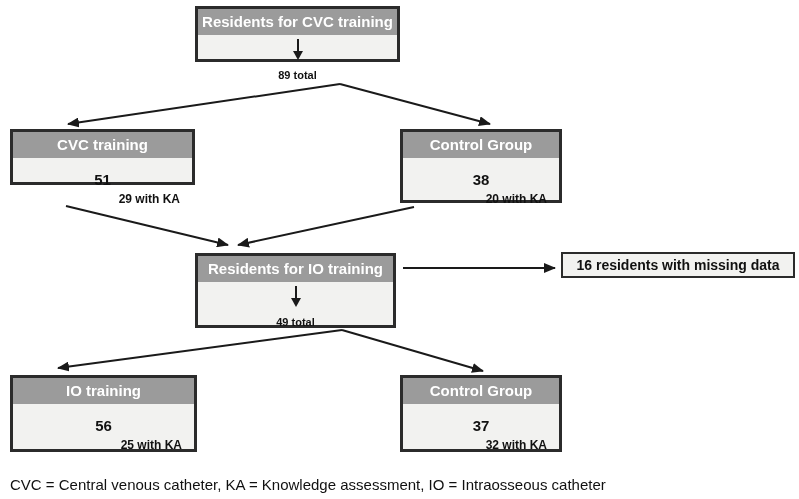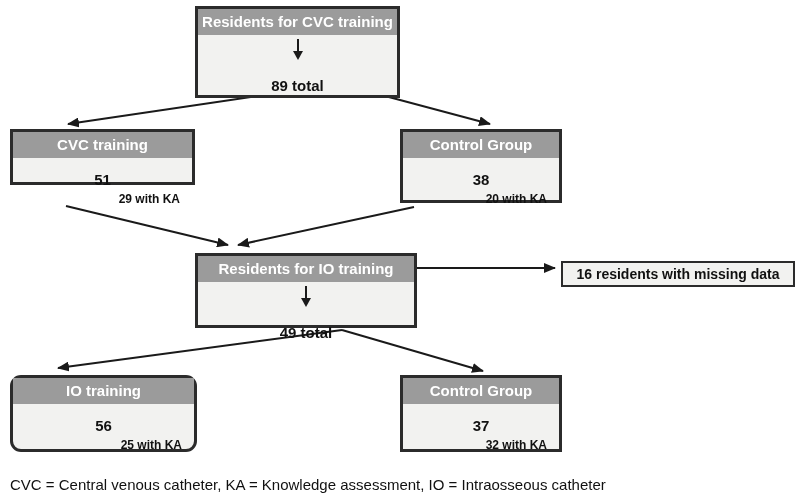--- a/index.html
+++ b/index.html
@@ -43,34 +43,33 @@
     height: 26px;
     text-align: center;
     white-space: nowrap;
     overflow: hidden;
   }
   .node-body { position: relative; }
   .node-body.totals { text-align: center; padding-top: 2px; }
   .down-arrow { display: block; margin: 1px auto 0 auto; }
   .down-arrow line { stroke: var(--arrow); stroke-width: 2; }
   .down-arrow polygon { fill: var(--arrow); }
-  .total-line { font-weight: bold; font-size: 15px; margin-top: 16px; }
+  .total-line { font-weight: bold; font-size: 11px; margin-top: 8px; }
   .count-line { font-weight: bold; font-size: 15px; text-align: center; margin-top: 13px; }
   .ka-line { font-weight: bold; font-size: 12px; text-align: right; padding-right: 12px; margin-top: 4px; }
   .note-box {
     position: absolute;
     box-sizing: border-box;
     border: 2px solid var(--border);
     background: var(--body-bg);
     font-weight: bold;
     font-size: 14px;
     text-align: center;
     line-height: 22px;
     white-space: nowrap;
-    margin-top: 9px;
   }
   .legend {
     position: absolute;
     left: 10px;
     top: 476px;
     font-size: 15px;
     color: var(--text);
     white-space: nowrap;
     text-align: right;
   }
@@ -88,21 +87,21 @@
     </defs>
     <line x1="340" y1="84" x2="68" y2="124" marker-end="url(#ah)"></line>
     <line x1="340" y1="84" x2="490" y2="124" marker-end="url(#ah)"></line>
     <line x1="66" y1="206" x2="228" y2="245" marker-end="url(#ah)"></line>
     <line x1="414" y1="207" x2="238" y2="245" marker-end="url(#ah)"></line>
     <line x1="403" y1="268" x2="555" y2="268" marker-end="url(#ah)"></line>
     <line x1="342" y1="330" x2="58" y2="368" marker-end="url(#ah)"></line>
     <line x1="342" y1="330" x2="483" y2="371" marker-end="url(#ah)"></line>
   </svg>
 
-  <div class="node" style="left:195px; top:6px; width:205px; height:92px;">
+  <div class="node" style="left:195px; top:6px; width:205px; height:56px;">
     <div class="node-header">Residents for CVC training</div>
     <div class="node-body totals">
       <svg class="down-arrow" width="14" height="23" viewBox="0 0 14 23">
         <line x1="7" y1="1" x2="7" y2="14"></line>
         <polygon points="2,13 12,13 7,22"></polygon>
       </svg>
       <div class="total-line">89 total</div>
     </div>
   </div>
 
@@ -115,34 +114,34 @@
   </div>
 
   <div class="node" style="left:400px; top:129px; width:162px; height:74px;">
     <div class="node-header">Control Group</div>
     <div class="node-body">
       <div class="count-line">38</div>
       <div class="ka-line">20 with KA</div>
     </div>
   </div>
 
-  <div class="node" style="left:195px; top:253px; width:222px; height:75px;">
+  <div class="node" style="left:195px; top:253px; width:201px; height:75px;">
     <div class="node-header">Residents for IO training</div>
     <div class="node-body totals">
       <svg class="down-arrow" width="14" height="23" viewBox="0 0 14 23">
         <line x1="7" y1="1" x2="7" y2="14"></line>
         <polygon points="2,13 12,13 7,22"></polygon>
       </svg>
       <div class="total-line">49 total</div>
     </div>
   </div>
 
   <div class="note-box" style="left:561px; top:252px; width:234px; height:26px;">16 residents with missing data</div>
 
-  <div class="node" style="left:10px; top:375px; width:187px; height:77px;border-radius:11px;">
+  <div class="node" style="left:10px; top:375px; width:187px; height:77px;">
     <div class="node-header">IO training</div>
     <div class="node-body">
       <div class="count-line">56</div>
       <div class="ka-line">25 with KA</div>
     </div>
   </div>
 
   <div class="node" style="left:400px; top:375px; width:162px; height:77px;">
     <div class="node-header">Control Group</div>
     <div class="node-body">

